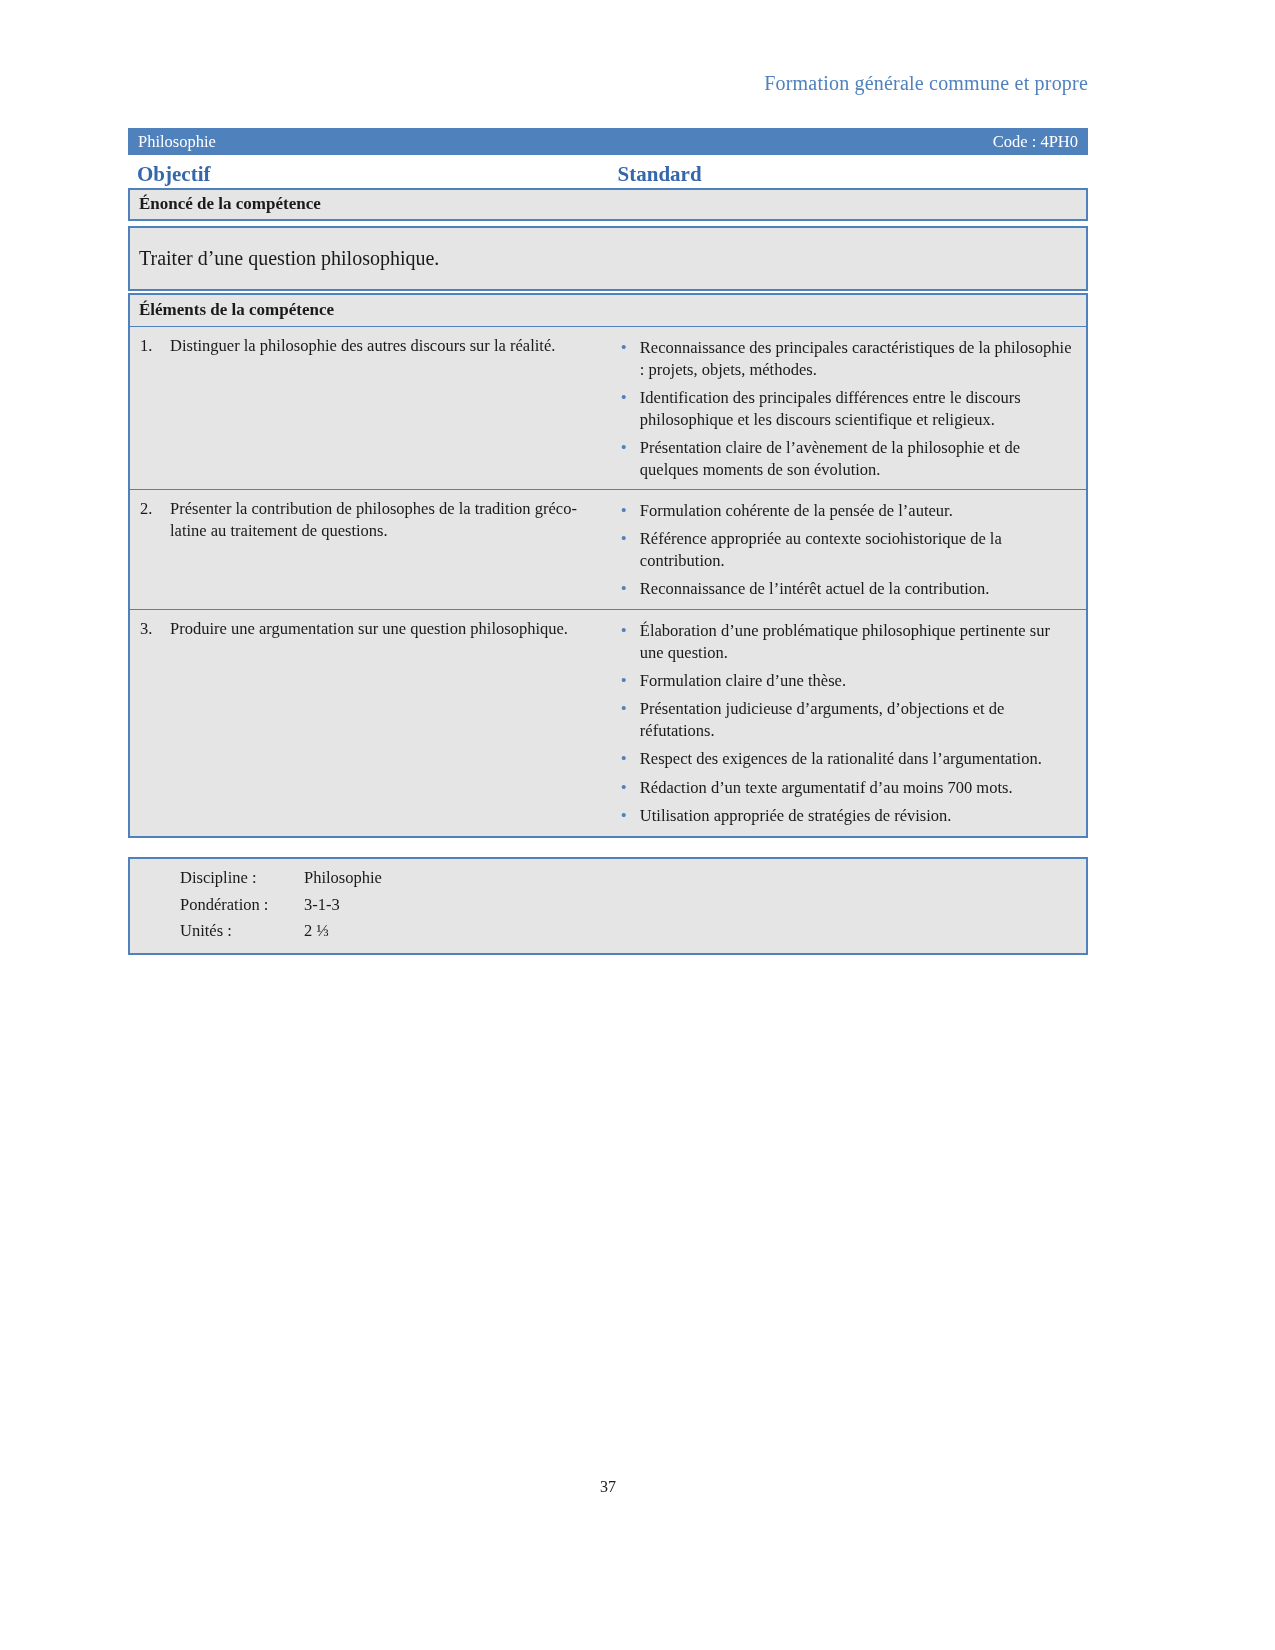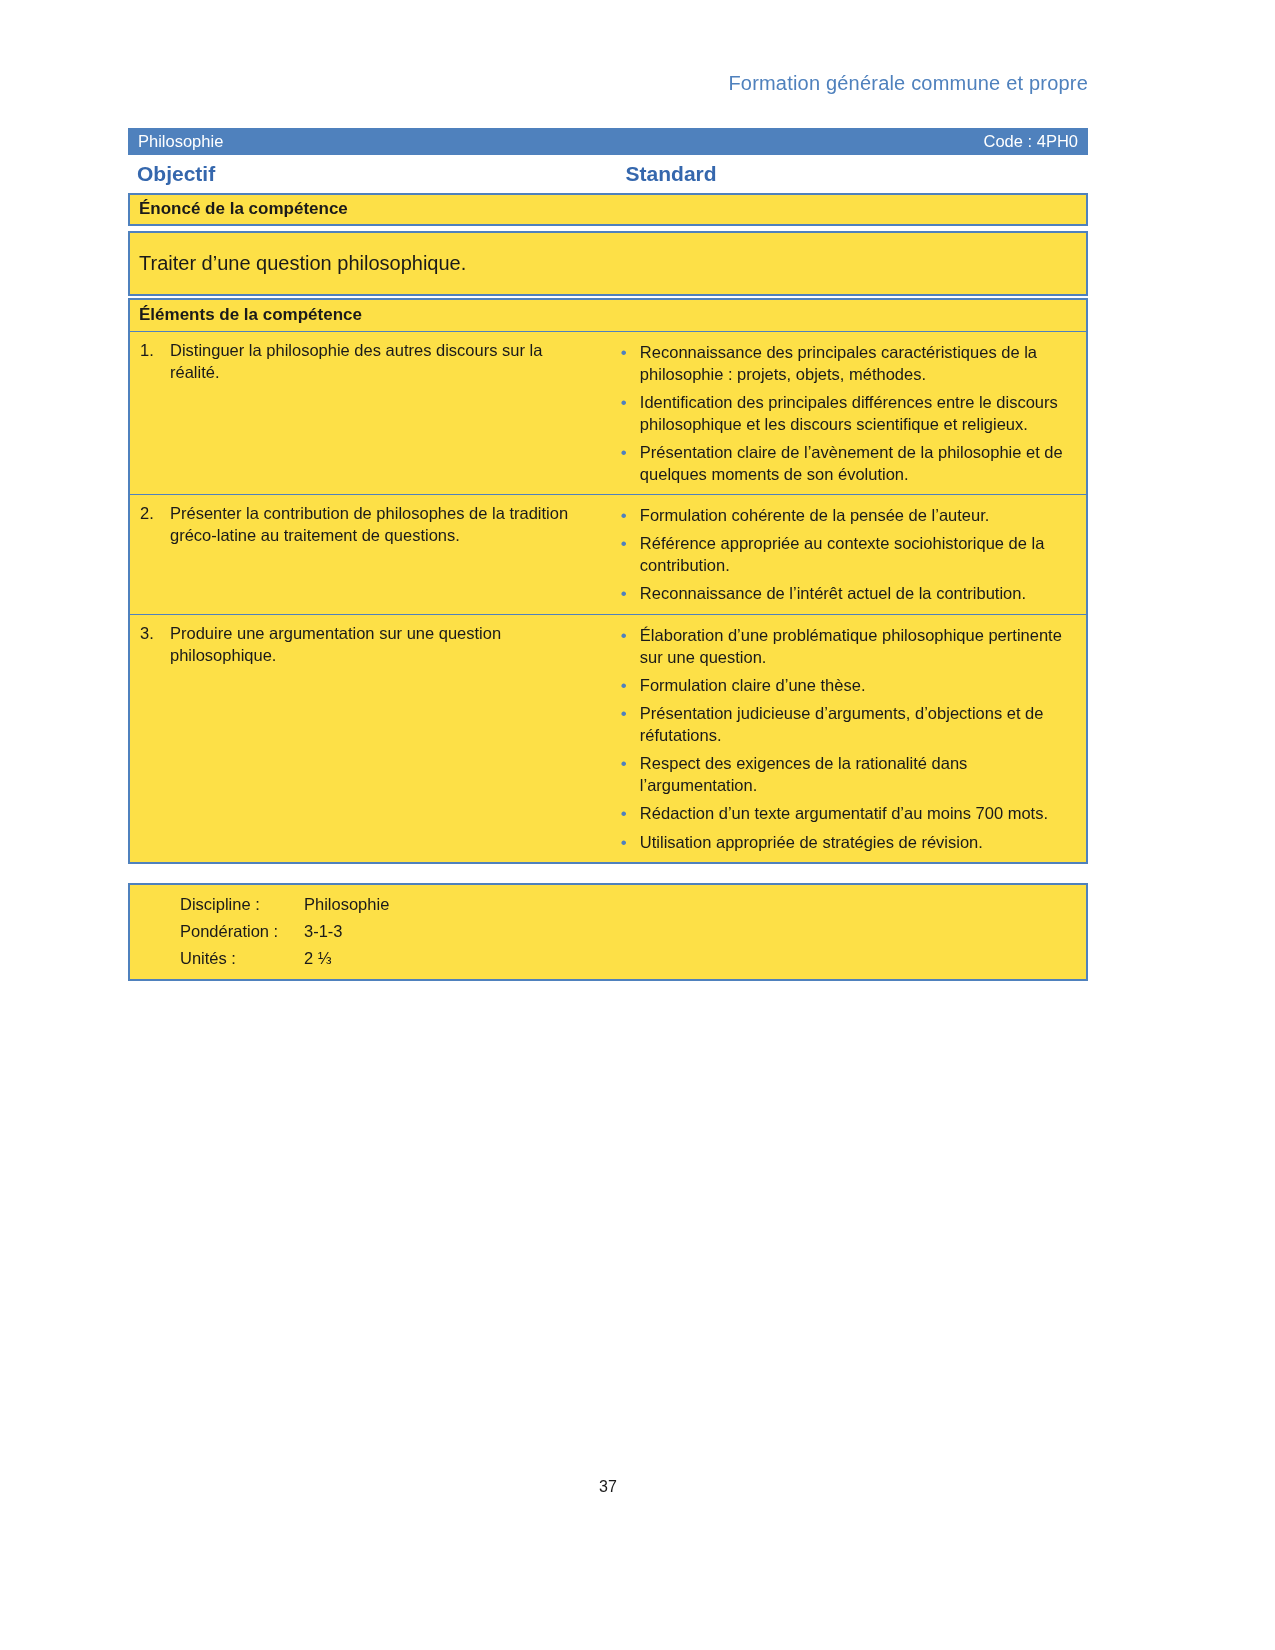--- a/index.html
+++ b/index.html
@@ -1,38 +1,38 @@
 <!DOCTYPE html>
 <html style="--accent: #4f81bd; --heading: #3567ad; --border: #4f81bd;"><head>
 <meta charset="utf-8">
 <style>
   * { margin:0; padding:0; box-sizing:border-box; }
   html,body { background:#ffffff; }
   body { font-family:"Liberation Sans", sans-serif; color:#1a1a1a; }
   .page {
-    position:relative; width:1275px; height:1650px; background:#fff; overflow:hidden;
+    position:relative; width:1275px; height:1650px; background:#fff; overflow:hidden;font-family:Liberation Serif, serif;
   }
   .content { position:absolute; left:128px; top:0; width:960px; }
 
   .doc-header {
     margin-top:72px; text-align:right; color:var(--accent,#4f81bd);
     font-size:20px; letter-spacing:0.2px;
   }
 
   .title-bar {
     margin-top:33px; background:var(--accent,#4f81bd); color:#ffffff;
     display:flex; justify-content:space-between; align-items:center;
     padding:3px 10px; font-size:16.5px; height:27px;
   }
 
-  .obj-std { display:flex; margin-top:7px; margin-bottom:7px;gap:8px; }
+  .obj-std { display:flex; margin-top:7px; margin-bottom:1px; }
   .obj-std .h { font-weight:bold; font-size:21px; color:var(--heading,#3567ad); }
   .obj { width:51%; padding-left:9px; }
 
-  .box { border:2px solid var(--border,#4f81bd); background:#fde047; }
+  .box { border:2px solid var(--border,#4f81bd); background:#e5e5e5; }
   .gap4 { height:5px; }
 
   .enonce-header, .act-header {
     font-weight:bold; font-size:17px; padding:3px 9px; line-height:1.35;
   }
   .enonce-body { font-size:20px; padding:17px 9px; line-height:1.35; }
 
   .main-table { margin-top:2px; }
   .tbl-head {
     display:grid; grid-template-columns:50.3% 1fr;

